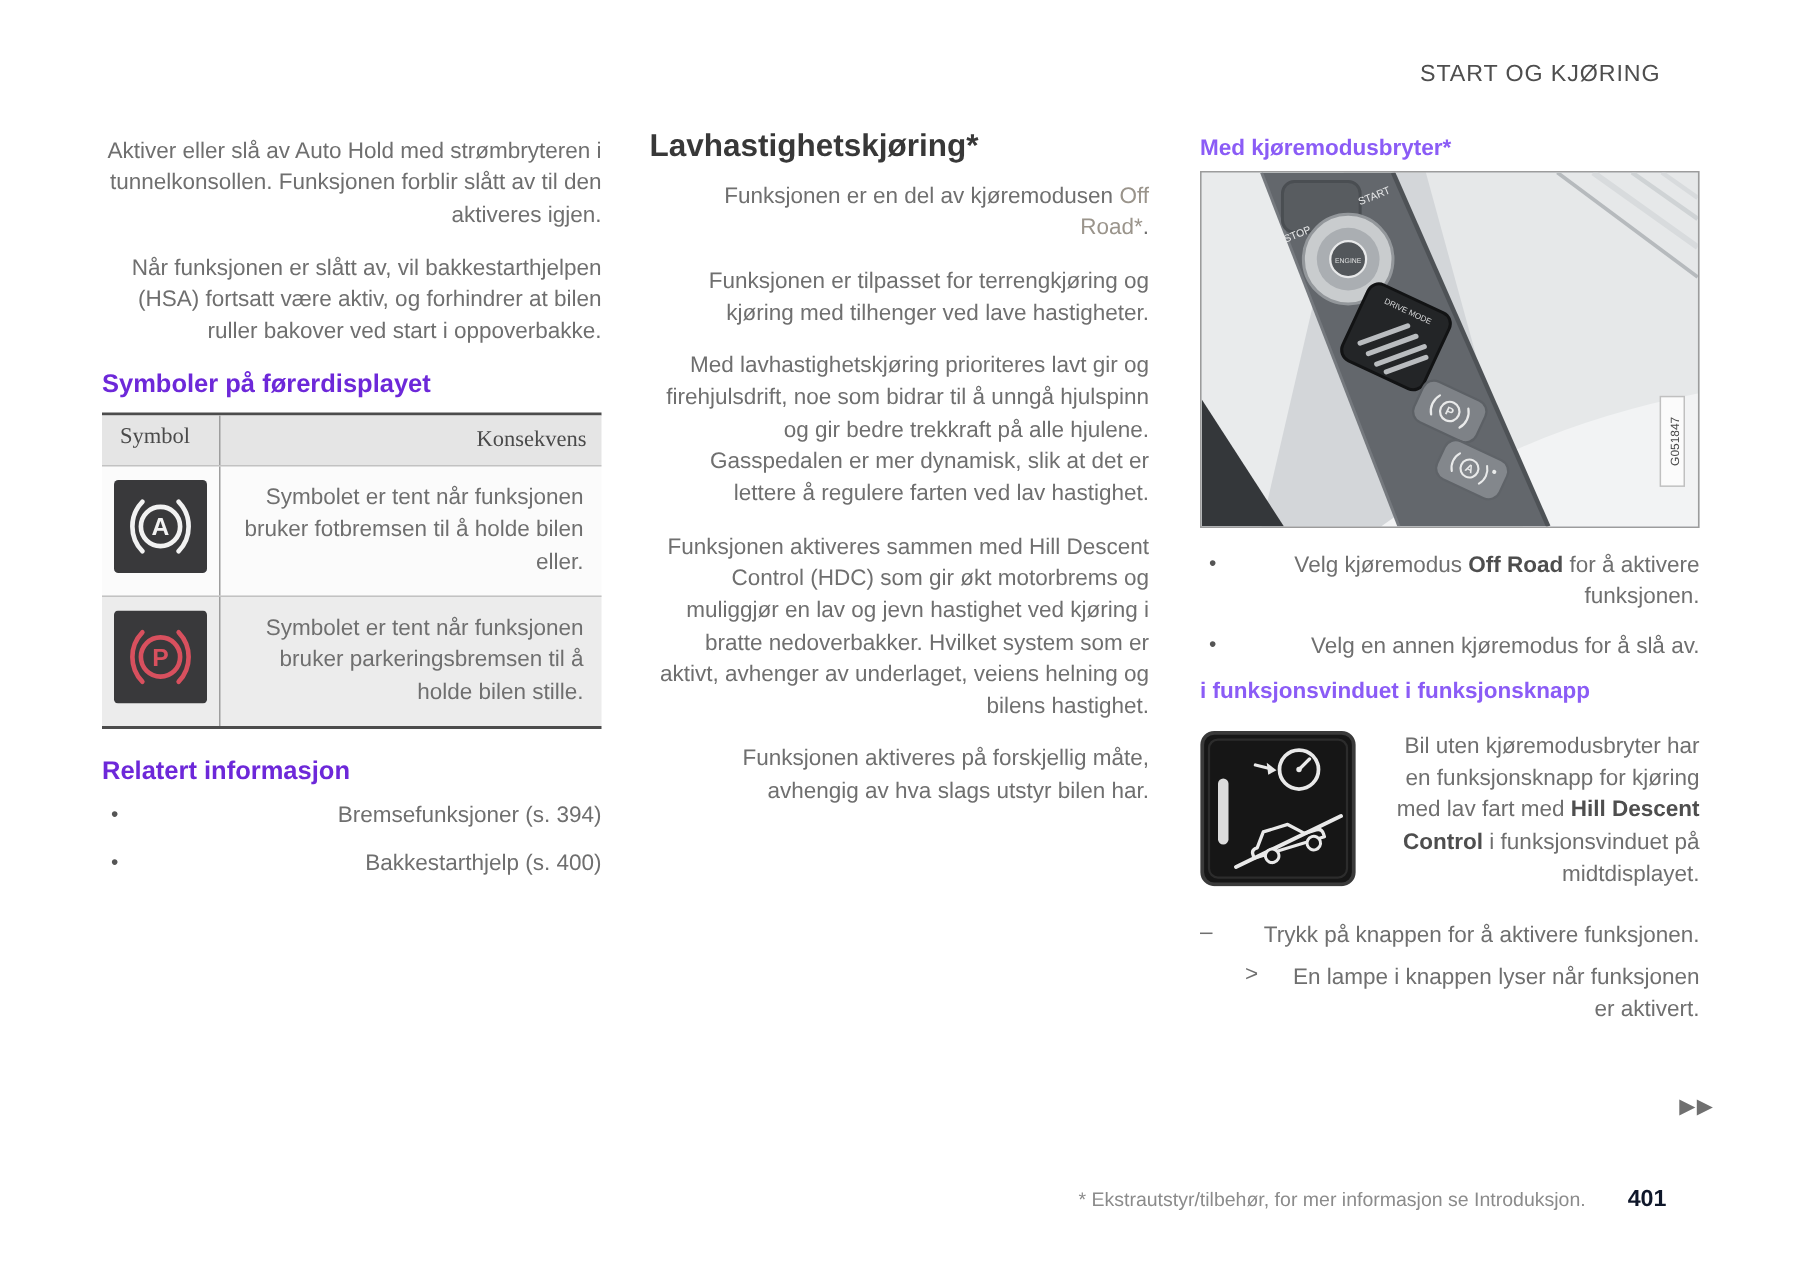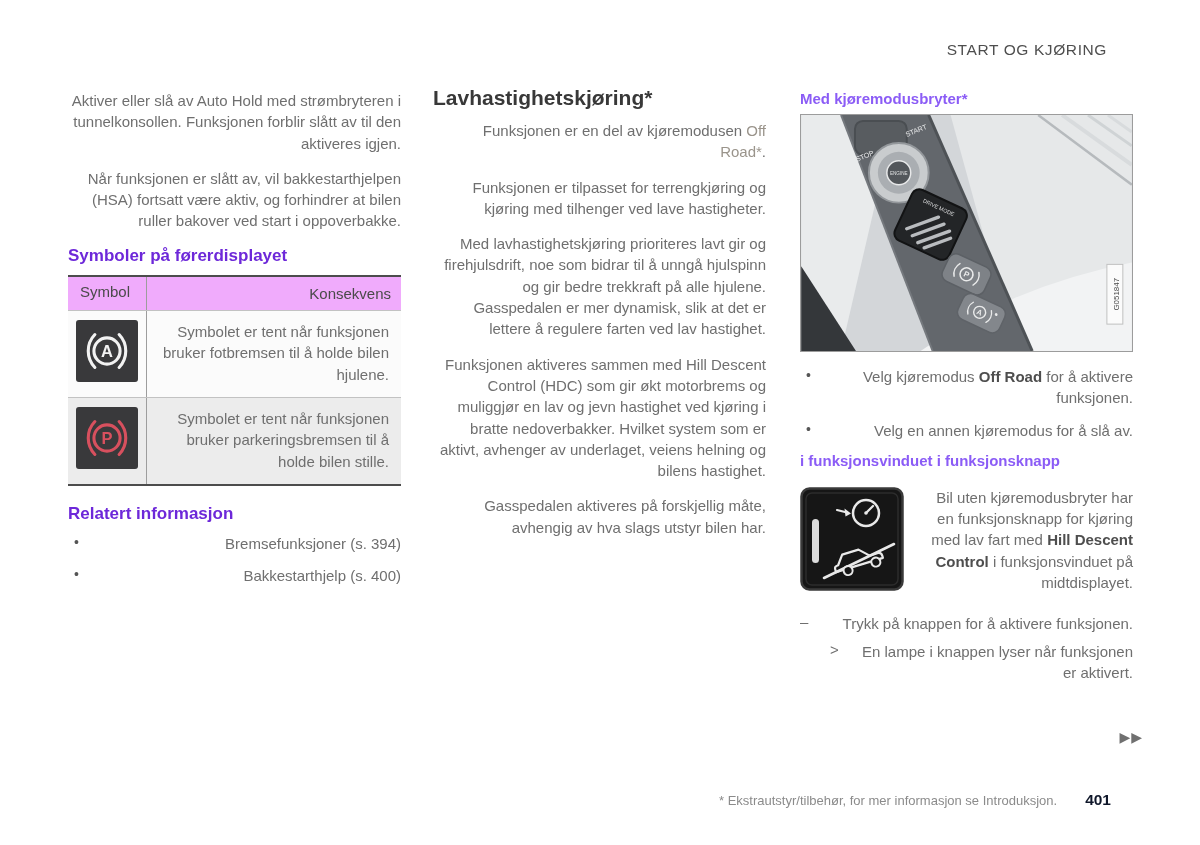--- a/index.html
+++ b/index.html
@@ -49,21 +49,21 @@
   .term { color: #9a948b; }
 
   
   .sym-table {
     width: 333px;
     border-top: 2px solid #4c4c4c;
     border-bottom: 2px solid #4c4c4c;
     margin-bottom: 18px;
   }
   .t-row { display: flex; }
-  .t-head { background: #f0abfc; }
+  .t-head { background: #e5e5e5; font-family: Liberation Serif, serif; }
   .t-head .cell-sym, .t-head .cell-text {
     font-size: 15px; color: #4a4a4a; padding: 6px 10px;
   }
   .cell-sym {
     width: 79px;
     flex: 0 0 79px;
     border-right: 1px solid #9d9d9d;
     padding: 9px 8px;
   }
   .cell-text { flex: 1; padding: 10px 12px 12px 12px; }
@@ -147,21 +147,21 @@
           <svg class="brake-icon" viewBox="0 0 64 64">
             <rect width="64" height="64" rx="3" fill="#39393b"></rect>
             <g fill="none" stroke-width="3.2" stroke-linecap="round" stroke="#f2f2f2">
               <circle cx="32" cy="32" r="13.5"></circle>
               <path d="M19.5,15 A24.5,24.5 0 0 0 19.5,49"></path>
               <path d="M44.5,15 A24.5,24.5 0 0 1 44.5,49"></path>
             </g>
             <text x="32" y="38" text-anchor="middle" font-size="17" font-weight="bold" fill="#f2f2f2">A</text>
           </svg>
         </div>
-        <div class="cell-text">Symbolet er tent når funksjonen bruker fotbremsen til å holde bilen hjulene.</div>
+        <div class="cell-text">Symbolet er tent når funksjonen bruker fotbremsen til å holde bilen eller.</div>
       </div>
 
       <div class="t-row row-1">
         <div class="cell-sym">
           <svg class="brake-icon" viewBox="0 0 64 64">
             <rect width="64" height="64" rx="3" fill="#39393b"></rect>
             <g fill="none" stroke-width="3.2" stroke-linecap="round" stroke="#d8505e">
               <circle cx="32" cy="32" r="13.5"></circle>
               <path d="M19.5,15 A24.5,24.5 0 0 0 19.5,49"></path>
               <path d="M44.5,15 A24.5,24.5 0 0 1 44.5,49"></path>
@@ -185,21 +185,21 @@
       </div>
     </div>
   </div>
 
   <div class="col col-mid">
     <h1 class="main">Lavhastighetskjøring*</h1>
     <p class="body"><span>Funksjonen er en del av kjøremodusen </span><span class="term">Off Road*</span><span>.</span></p>
     <p class="body">Funksjonen er tilpasset for terrengkjøring og kjøring med tilhenger ved lave hastigheter.</p>
     <p class="body">Med lavhastighetskjøring prioriteres lavt gir og firehjulsdrift, noe som bidrar til å unngå hjulspinn og gir bedre trekkraft på alle hjulene. Gasspedalen er mer dynamisk, slik at det er lettere å regulere farten ved lav hastighet.</p>
     <p class="body">Funksjonen aktiveres sammen med Hill Descent Control (HDC) som gir økt motorbrems og muliggjør en lav og jevn hastighet ved kjøring i bratte nedoverbakker. Hvilket system som er aktivt, avhenger av underlaget, veiens helning og bilens hastighet.</p>
-    <p class="body">Gasspedalen aktiveres på forskjellig måte, avhengig av hva slags utstyr bilen har.</p>
+    <p class="body">Funksjonen aktiveres på forskjellig måte, avhengig av hva slags utstyr bilen har.</p>
   </div>
 
   <div class="col col-right">
     <h4 class="small-head">Med kjøremodusbryter*</h4>
 
     <div class="photo-frame">
       <svg viewBox="0 0 332 237" width="331" height="236">
         <rect width="332" height="237" fill="#d3d6d9"></rect>
         <polygon points="0,0 95,0 40,237 0,237" fill="#e9ebec"></polygon>
         <polygon points="150,0 332,0 332,237 215,237" fill="#e6e8e9"></polygon>

